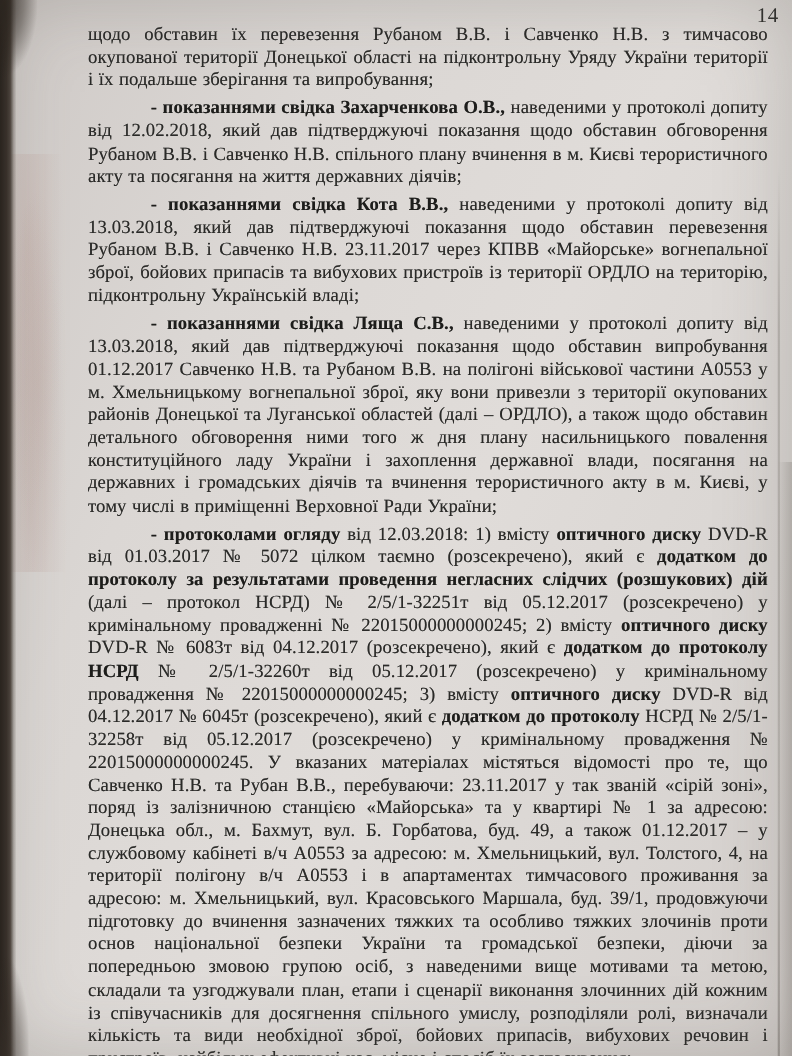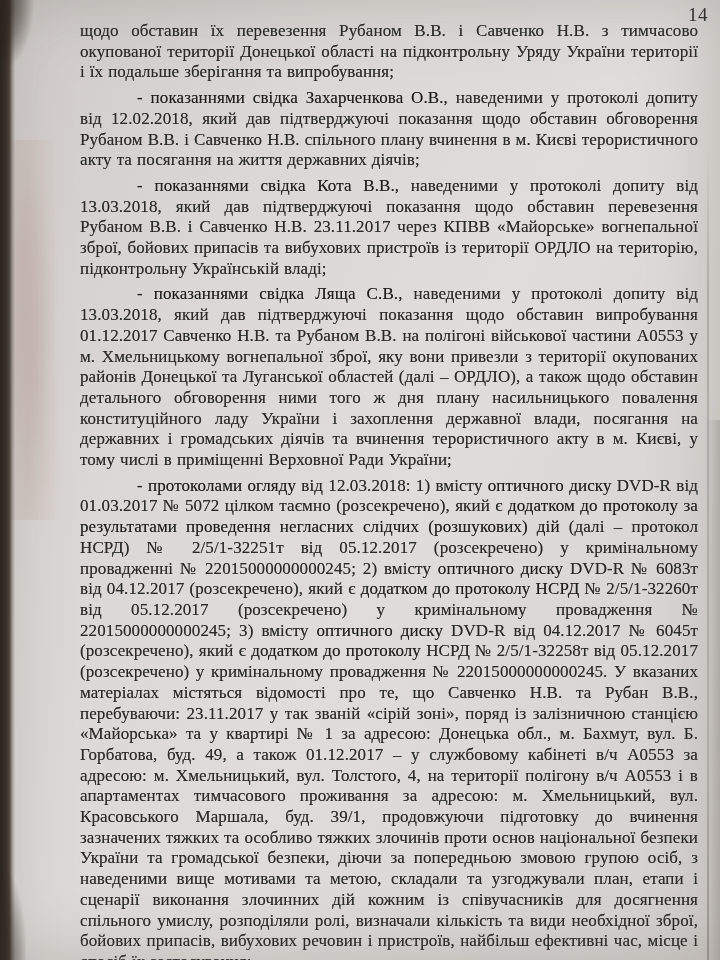--- a/index.html
+++ b/index.html
@@ -97,21 +97,21 @@
     line-height: 20.7px;
     text-align: justify;
     letter-spacing: 0.1px;
     word-spacing: 0.6px;
     text-shadow: 0 0 0.5px rgba(42, 42, 40, 0.55);
   }
   .para.indent {
     text-indent: 57px;
   }
   .seg.bold {
-    font-weight: 400;
+    font-weight: 700;
     color: #1d1d1b;
   }
 </style>
 </head>
 <body>
 
 <div class="page">
 
   <div class="page-number">14</div>
 

